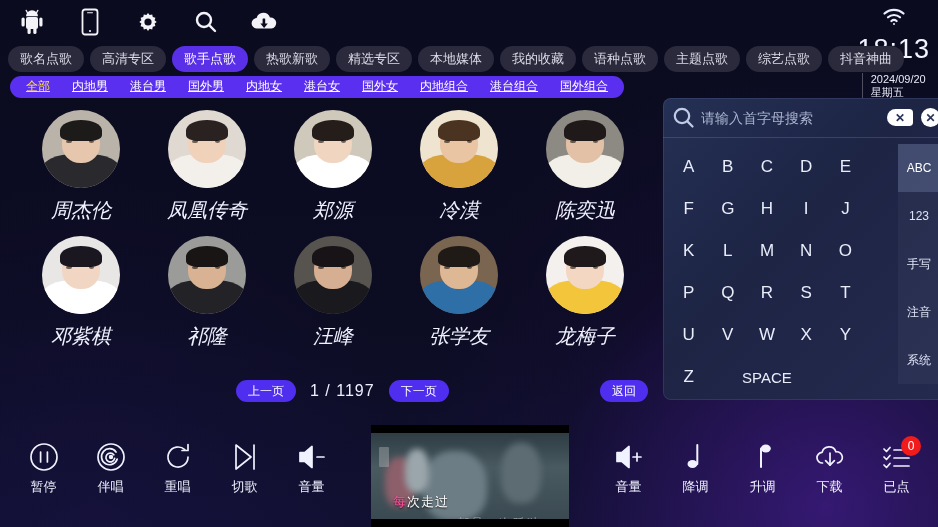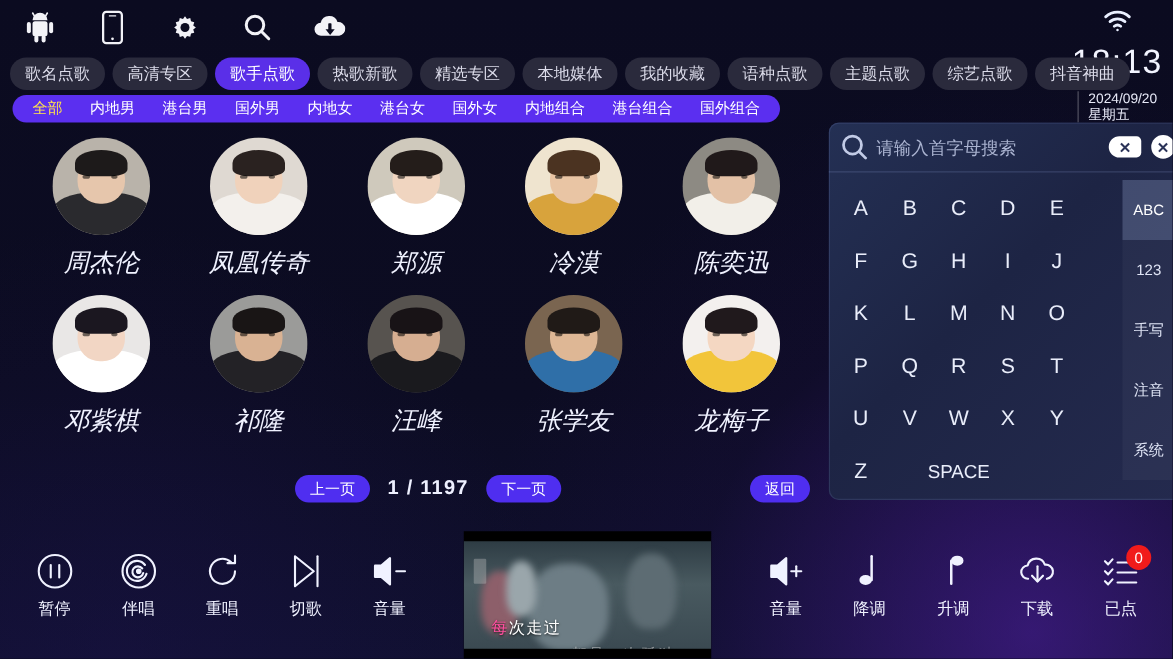--- a/index.html
+++ b/index.html
@@ -50,21 +50,21 @@
 
   .subtabs {
     position:absolute; left:10px; top:76px;
     height:22px; border-radius:11px;
     background:#5b2ff0;
     display:flex; align-items:center; padding:0 6px; gap:2px;
   }
   .subtab {
     height:22px; padding:0 10px; line-height:20px;
     font-size:12px; color:#ffffff; border-radius:10px;
-    white-space:nowrap; cursor:pointer;
+    white-space:nowrap; cursor:pointer;text-decoration:underline;
   }
   .subtab.active { color:#ffe34d; }
 
   
   .grid {
     position:absolute; left:18px; top:110px;
     width:630px;
     display:grid; grid-template-columns:repeat(5,1fr);
     row-gap:12px;
   }
@@ -81,21 +81,21 @@
   .pager {
     position:absolute; left:0; top:378px; width:660px; height:26px;
     display:flex; align-items:center;
   }
   .pgbtn {
     height:22px; padding:0 12px; border-radius:11px;
     background:#4f2ef0; color:#fff; font-size:12px; line-height:22px;
     cursor:pointer;
   }
   #prev-page { margin-left:236px; }
-  .pgnum { font-size:16px; color:#eef0ff; margin:0 14px; letter-spacing:1px;font-weight:bold; }
+  .pgnum { font-size:16px; color:#eef0ff; margin:0 14px; letter-spacing:1px; }
   #next-page { }
   #back-button { position:absolute; left:600px; }
 
   
   .kbpanel {
     position:absolute; left:663px; top:98px; width:285px; height:302px;
     border-radius:8px;
     background:linear-gradient(135deg,#243054 0%,#1d2444 45%,#242a4e 100%);
     box-shadow:0 0 0 1px rgba(120,140,200,0.18) inset;
   }

